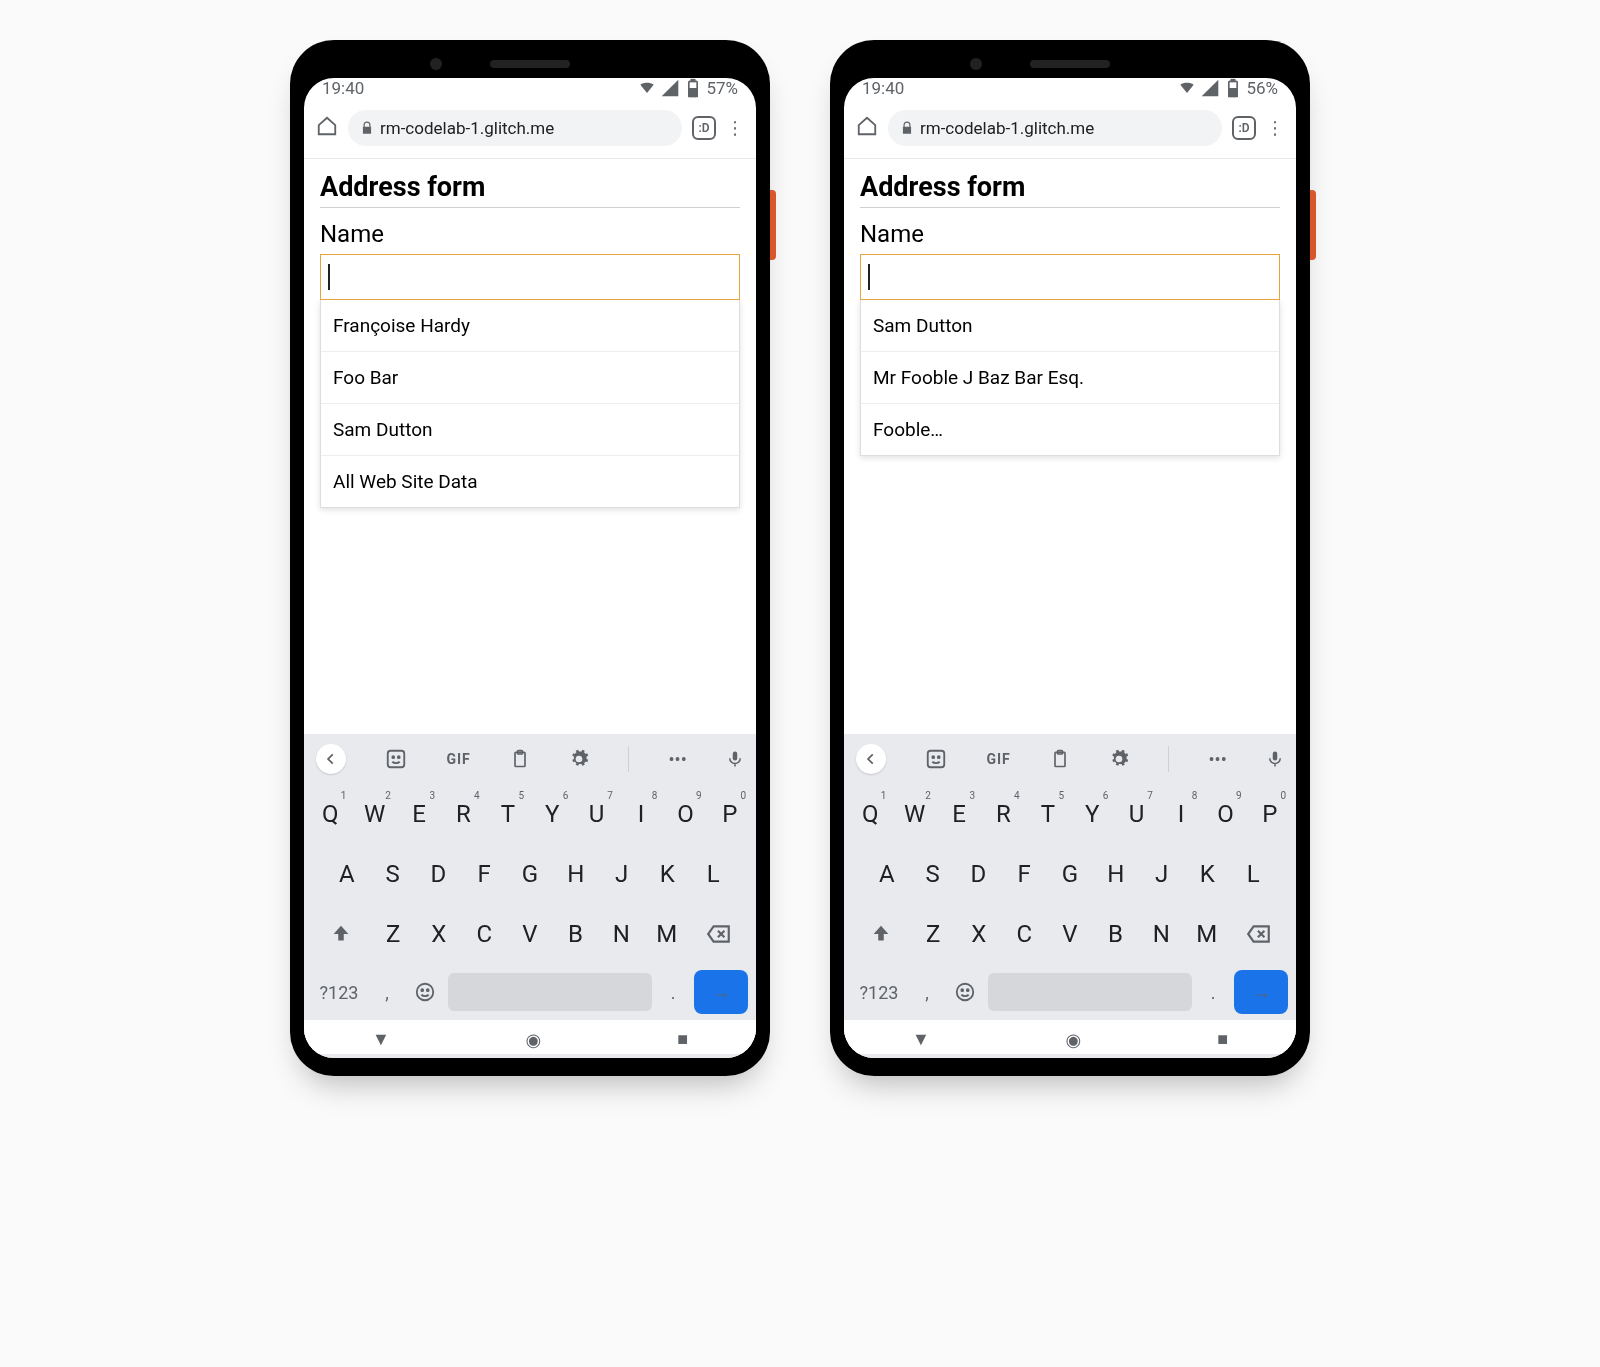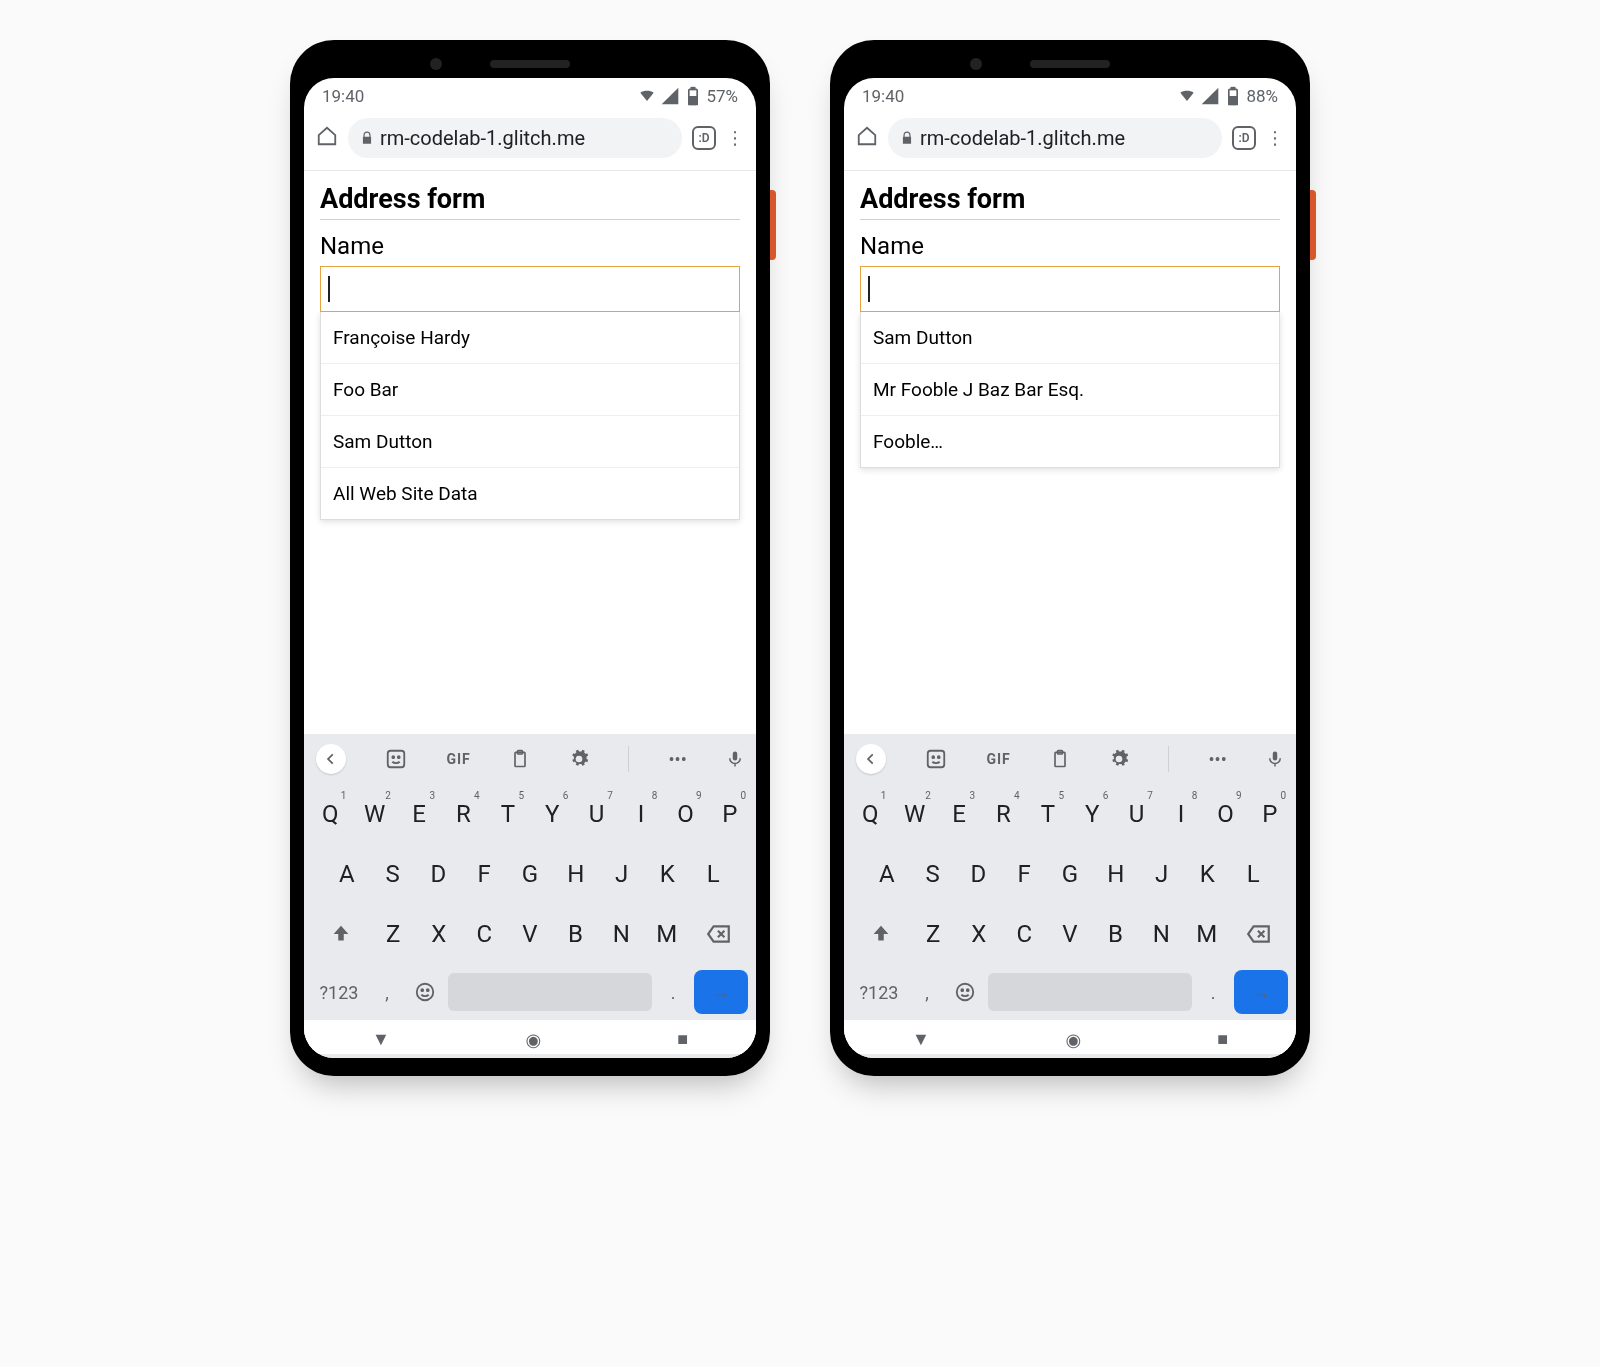--- a/index.html
+++ b/index.html
@@ -54,42 +54,42 @@
     overflow: hidden;
     height: 980px;
     display: flex;
     flex-direction: column;
     margin-top: 20px;
   }
   .status-bar {
     display: flex;
     justify-content: space-between;
     align-items: center;
-    padding: 8px 18px 4px;
+    padding: 0 18px 4px;
     font-size: 17px;
     color: #5f6368;
   }
   .status-icons { display: flex; align-items: center; gap: 3px; }
   .browser-bar {
     display: flex;
     align-items: center;
     gap: 10px;
     padding: 8px 12px 12px;
     border-bottom: 1px solid #e8e8e8;
   }
   .home-icon { font-size: 22px; }
   .url-pill {
     flex: 1;
     background: #f1f3f4;
     border-radius: 20px;
     padding: 8px 12px;
     display: flex;
     align-items: center;
     gap: 6px;
-    font-size: 20px;
+    font-size: 17px;
     color: #202124;
     overflow: hidden;
     white-space: nowrap;
   }
   .tab-badge {
     border: 2px solid #5f6368;
     border-radius: 6px;
     font-size: 12px;
     width: 24px;
     height: 24px;
@@ -408,21 +408,21 @@
             <path d="M12 18l8-10c-4-3-12-3-16 0l8 10z"></path>
           </svg>
         <svg class="ic" viewBox="0 0 24 24" fill="#5f6368">
             <path d="M2 22h20V2z"></path>
           </svg>
         <svg class="ic" viewBox="0 0 24 24" fill="none" stroke="#5f6368" stroke-width="2">
             <rect x="7" y="4" width="10" height="18" rx="1"></rect>
             <rect x="7" y="13" width="10" height="9" fill="#5f6368"></rect>
             <rect x="10" y="2" width="4" height="2" fill="#5f6368"></rect>
           </svg>
-        <span>88%</span>
+        <span>56%</span>
       </div>
     </div>
     <div class="browser-bar">
       <span class="home-icon">
         <svg width="22" height="22" viewBox="0 0 24 24" fill="none" stroke="#5f6368" stroke-width="2">
             <path d="M3 11l9-8 9 8v10H3z"></path>
           </svg>
       </span>
       <div class="url-pill">
         <svg width="14" height="14" viewBox="0 0 24 24" fill="#5f6368">

